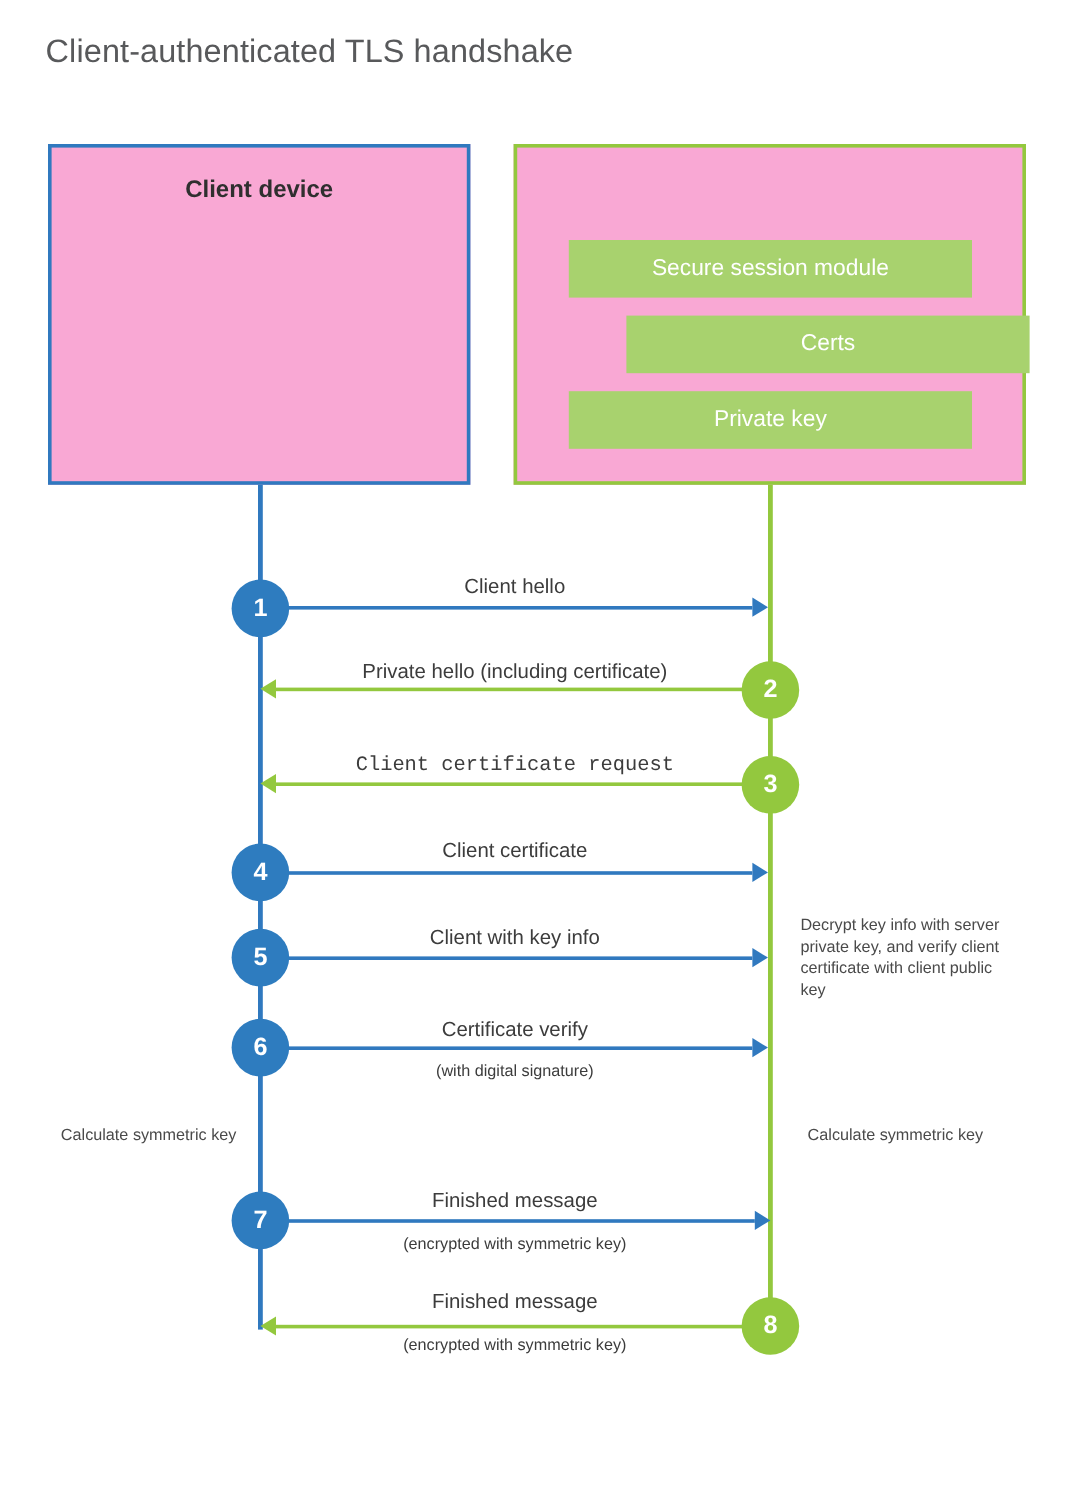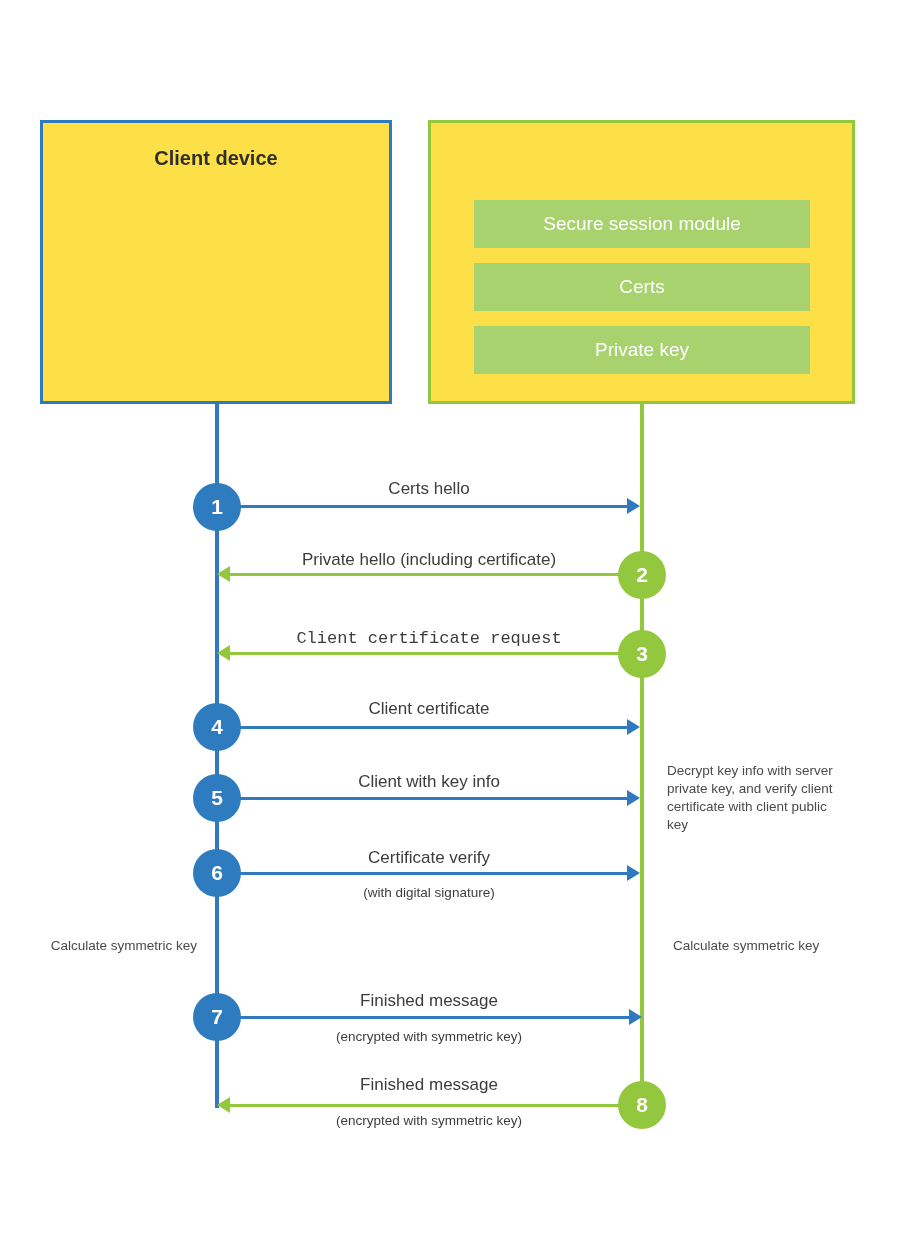--- a/index.html
+++ b/index.html
@@ -25,21 +25,21 @@
     top: 28px;
     font-size: 27px;
     font-weight: 400;
     color: #58595b;
     letter-spacing: 0.1px;
     white-space: nowrap;
   }
   
   .panel {
     position: absolute;
-    background: #fde047;
+    background: #f9a8d4;
     box-sizing: border-box;
   }
   .panel-client {
     left: 40px;
     top: 120px;
     width: 352px;
     height: 284px;
     border: 3px solid #3079bf;
   }
   .panel-server {
@@ -84,21 +84,21 @@
     height: 48px;
     background: #a8d26e;
     color: #ffffff;
     font-size: 19px;
     display: flex;
     align-items: center;
     justify-content: center;
     box-sizing: border-box;
   }
   .srv-bar.b0 { top: 77px; }
-  .srv-bar.b1 { top: 140px; }
+  .srv-bar.b1 { top: 140px; margin-left: 48px; }
   .srv-bar.b2 { top: 203px; }
 
   
   .lifeline {
     position: absolute;
     width: 4px;
   }
   .lifeline.client { left: 215px; background: #3079bf; }
   .lifeline.server { left: 640px; background: #93c83e; }
 
@@ -155,35 +155,36 @@
     color: #4a4a4a;
   }
   .side-note.right-align { text-align: right; }
   .side-note.left-align  { text-align: left; }
 </style>
 </head>
 <body>
 
 <div id="stage">
 
+  <div class="page-title">Client-authenticated TLS handshake</div>
 
   <div class="panel panel-client">
     <div class="panel-title">Client device</div>
   </div>
 
   <div class="panel panel-server">
     <div class="srv-bar b0">Secure session module</div>
     <div class="srv-bar b1">Certs</div>
     <div class="srv-bar b2">Private key</div>
   </div>
 
   <div class="lifeline client" style="top:404px; height:704px;"></div>
   <div class="lifeline server" style="top:404px; height:702px;"></div>
 
-  <div class="msg-label" style="left:217px; top:479px; width:424px;">Certs hello</div>
+  <div class="msg-label" style="left:217px; top:479px; width:424px;">Client hello</div>
   <div class="arrow-line blue" style="left:217px; top:505px; width:410px;"></div>
   <div class="arrow-head right blue" style="left:627px; top:498px;"></div>
   <div class="step-circle blue" style="left:193px; top:483px;">1</div>
 
   <div class="msg-label" style="left:217px; top:550px; width:424px;">Private hello (including certificate)</div>
   <div class="arrow-line green" style="left:230px; top:573px; width:412px;"></div>
   <div class="arrow-head left green" style="left:217px; top:566px;"></div>
   <div class="step-circle green" style="left:618px; top:551px;">2</div>
 
   <div class="msg-label" style="left:217px; top:629px; width:424px;font-family:Liberation Mono, monospace;">Client certificate request</div>

